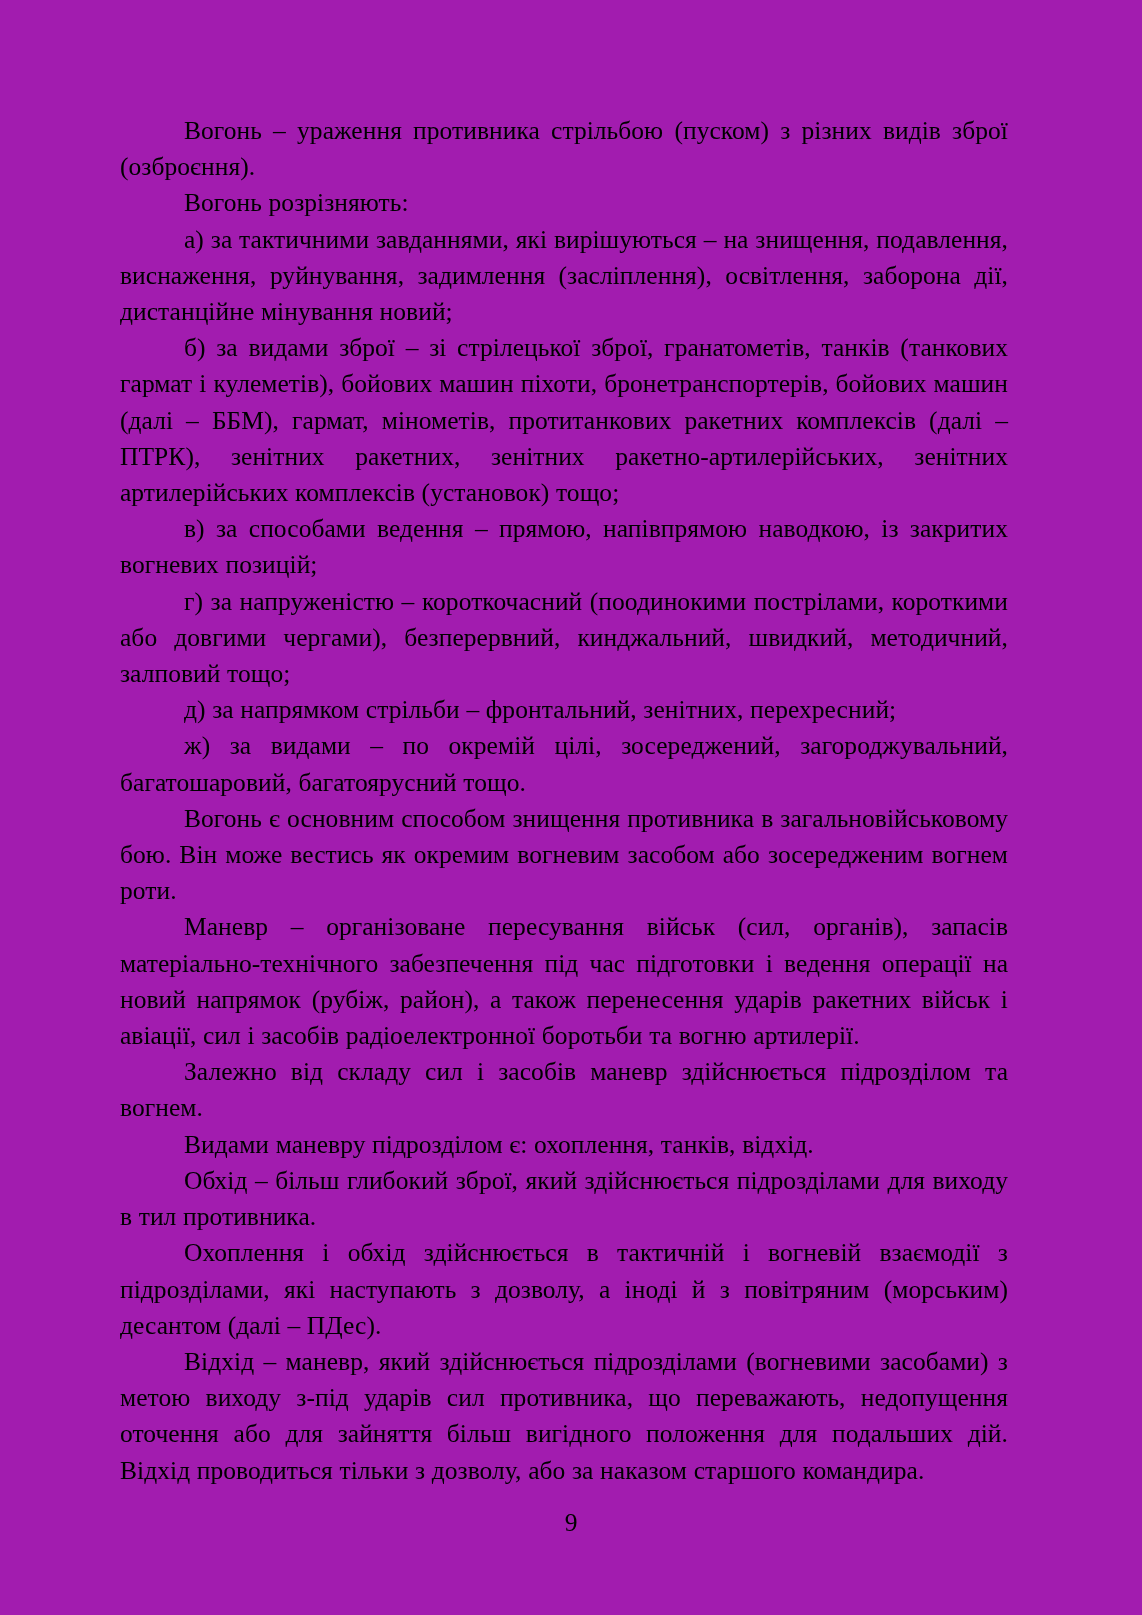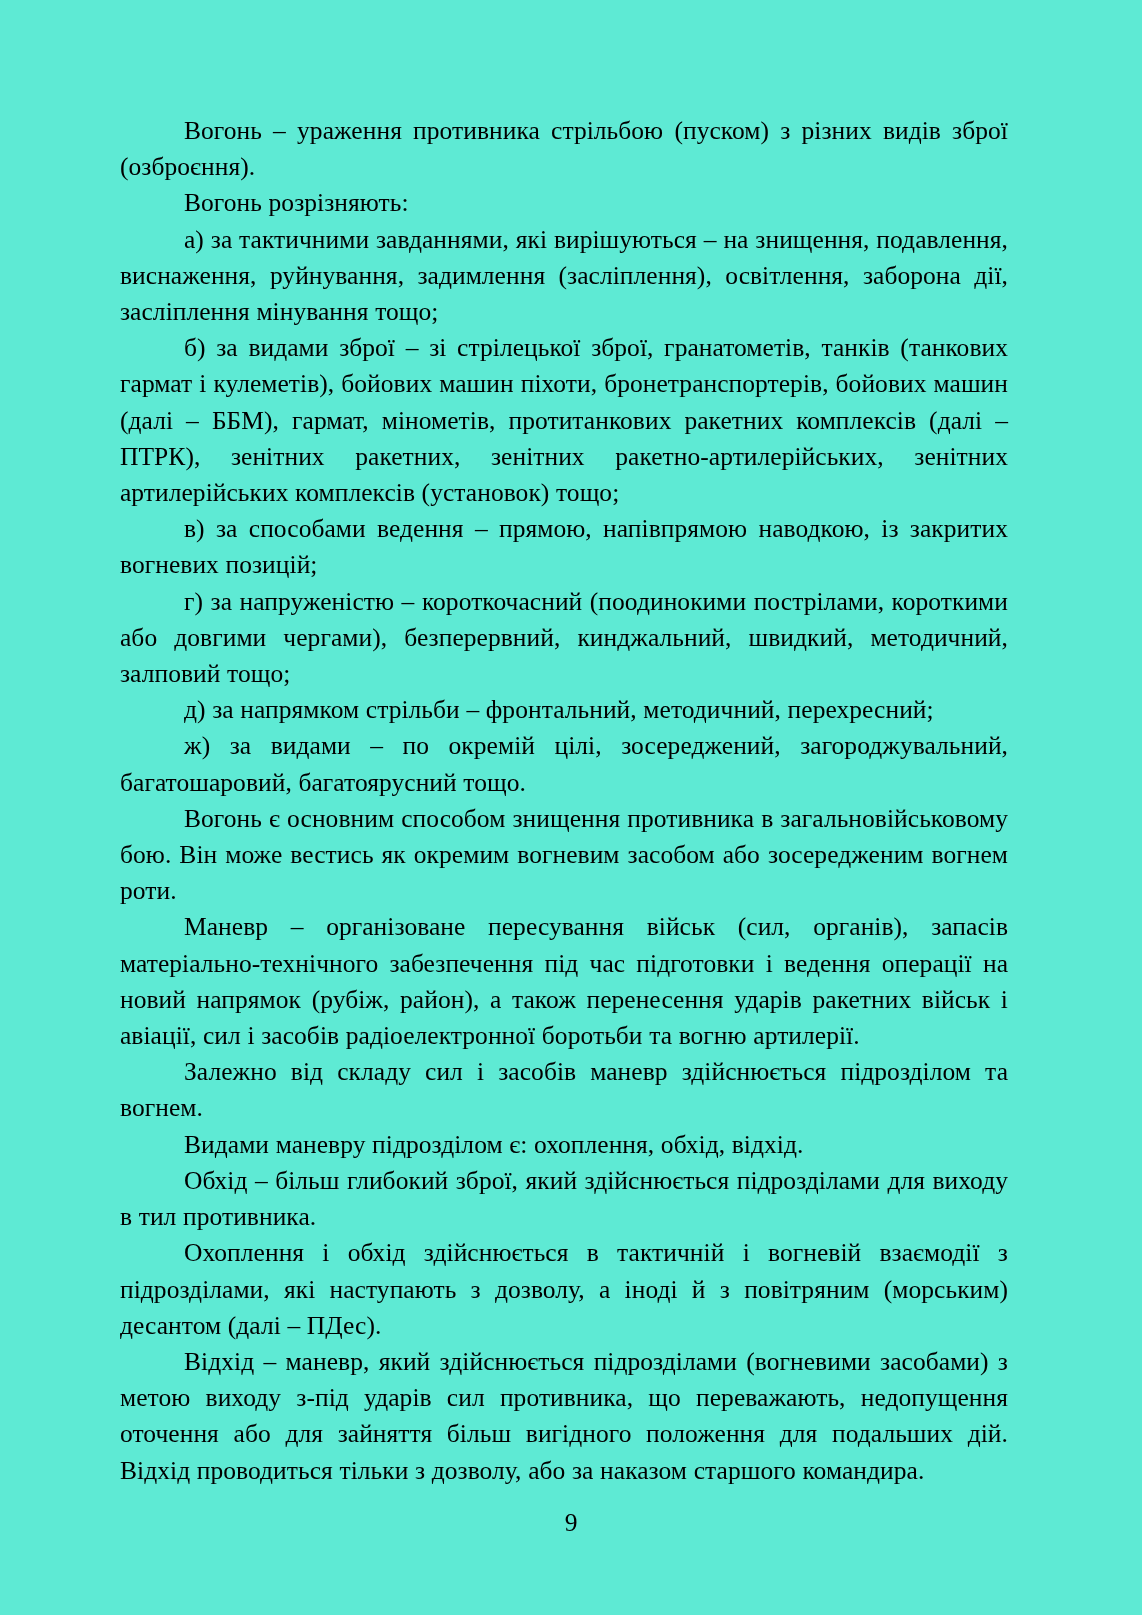--- a/index.html
+++ b/index.html
@@ -8,21 +8,21 @@
     background: #ffffff;
   }
   body {
     font-family: "Liberation Serif", "DejaVu Serif", serif;
     color: #000000;
   }
   .page {
     position: relative;
     width: 1142px;
     height: 1615px;
-    background: #5eead4;
+    background: #a21caf;
     box-sizing: border-box;
     overflow: hidden;
   }
   .content {
     position: absolute;
     left: 120px;
     top: 113px;
     width: 888px;
   }
   p.para {
@@ -51,30 +51,30 @@
   }
 </style>
 </head>
 <body>
 
 <div class="page">
 
   <div class="content">
     <p class="para">Вогонь – ураження противника стрільбою (пуском) з різних видів зброї (озброєння).</p>
     <p class="para">Вогонь розрізняють:</p>
-    <p class="para">а) за тактичними завданнями, які вирішуються – на знищення, подавлення, виснаження, руйнування, задимлення (засліплення), освітлення, заборона дії, засліплення мінування тощо;</p>
+    <p class="para">а) за тактичними завданнями, які вирішуються – на знищення, подавлення, виснаження, руйнування, задимлення (засліплення), освітлення, заборона дії, дистанційне мінування новий;</p>
     <p class="para">б) за видами зброї – зі стрілецької зброї, гранатометів, танків (танкових гармат і кулеметів), бойових машин піхоти, бронетранспортерів, бойових машин (далі – ББМ), гармат, мінометів, протитанкових ракетних комплексів (далі – ПТРК), зенітних ракетних, зенітних ракетно-артилерійських, зенітних артилерійських комплексів (установок) тощо;</p>
     <p class="para">в) за способами ведення – прямою, напівпрямою наводкою, із закритих вогневих позицій;</p>
     <p class="para">г) за напруженістю – короткочасний (поодинокими пострілами, короткими або довгими чергами), безперервний, кинджальний, швидкий, методичний, залповий тощо;</p>
-    <p class="para">д) за напрямком стрільби – фронтальний, методичний, перехресний;</p>
+    <p class="para">д) за напрямком стрільби – фронтальний, зенітних, перехресний;</p>
     <p class="para">ж) за видами – по окремій цілі, зосереджений, загороджувальний, багатошаровий, багатоярусний тощо.</p>
     <p class="para">Вогонь є основним способом знищення противника в загальновійськовому бою. Він може вестись як окремим вогневим засобом або зосередженим вогнем роти.</p>
     <p class="para">Маневр – організоване пересування військ (сил, органів), запасів матеріально-технічного забезпечення під час підготовки і ведення операції на новий напрямок (рубіж, район), а також перенесення ударів ракетних військ і авіації, сил і засобів радіоелектронної боротьби та вогню артилерії.</p>
     <p class="para">Залежно від складу сил і засобів маневр здійснюється підрозділом та вогнем.</p>
-    <p class="para">Видами маневру підрозділом є: охоплення, обхід, відхід.</p>
+    <p class="para">Видами маневру підрозділом є: охоплення, танків, відхід.</p>
     <p class="para">Обхід – більш глибокий зброї, який здійснюється підрозділами для виходу в тил противника.</p>
     <p class="para">Охоплення і обхід здійснюється в тактичній і вогневій взаємодії з підрозділами, які наступають з дозволу, а іноді й з повітряним (морським) десантом (далі – ПДес).</p>
     <p class="para">Відхід – маневр, який здійснюється підрозділами (вогневими засобами) з метою виходу з-під ударів сил противника, що переважають, недопущення оточення або для зайняття більш вигідного положення для подальших дій. Відхід проводиться тільки з дозволу, або за наказом старшого командира.</p>
   </div>
 
   <div class="page-number">9</div>
 
 </div>
 
 </body></html>

